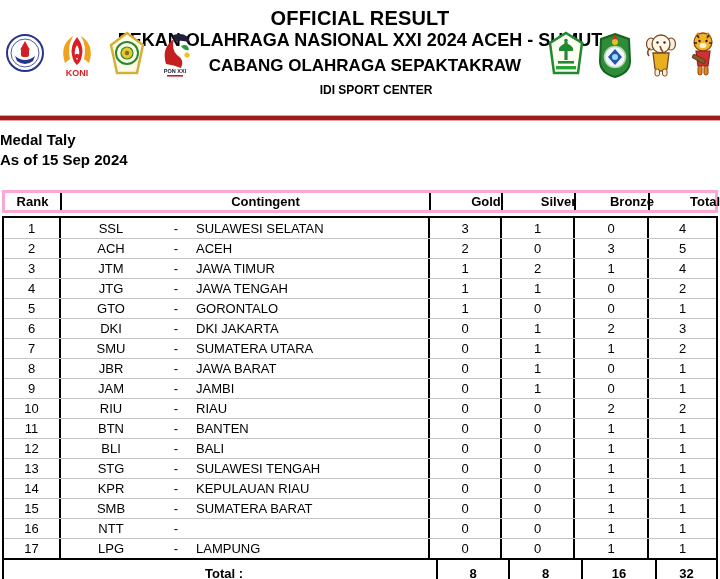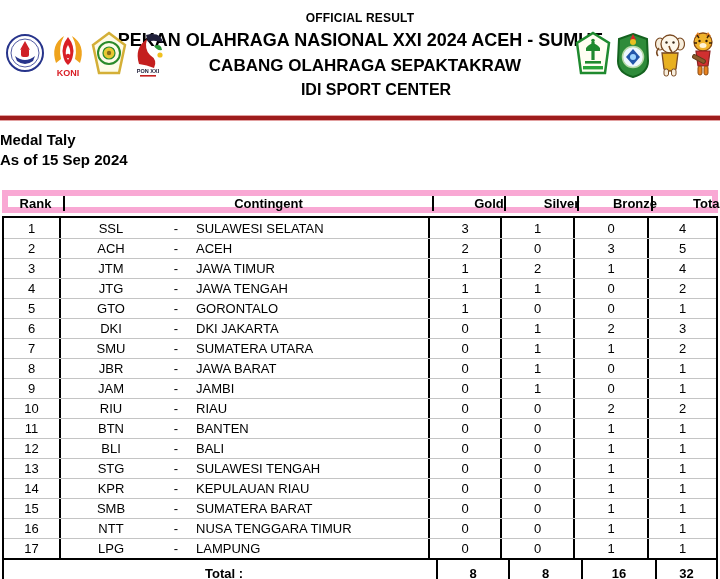--- a/index.html
+++ b/index.html
@@ -4,43 +4,43 @@
 <style>
   * { margin:0; padding:0; box-sizing:border-box; }
   body { background:#fff; }
   .page {
     position:relative; width:720px; height:579px; overflow:hidden;
     background:#fff; color:#000;
     font-family:"Liberation Sans", sans-serif;
   }
   
   .titles { padding-top:8px; text-align:center; font-weight:bold; }
-  .title-1 { font-size:12px; line-height:20px; letter-spacing:.2px; }
+  .title-1 { font-size:20px; line-height:20px; letter-spacing:.2px; }
   .title-2 { font-size:18px; line-height:25px; }
   .title-3 { font-size:17px; line-height:25px;margin-left:10px; }
-  .title-4 { font-size:16px; line-height:24px;margin-left:32px; }
-  
-  .logos { position:absolute; top:31px; display:flex; align-items:flex-start; gap:4px; }
+  .title-4 { font-size:12px; line-height:24px;margin-left:32px; }
+  
+  .logos { position:absolute; top:31px; display:flex; align-items:flex-start; gap:13px; }
   .logos-left  { left:5px; }
   .logos-right { right:3px; }
   .logos svg { display:block; }
   
   .red-rule {
     margin-top:13px; height:6px; width:100%;
     border-top:1px solid #e2a0a0; border-bottom:1px solid #e2a0a0;
     background:#9e1c1c;
   }
   
   .subtitle { margin-top:9px; text-align:left; font-weight:bold; }
   .subtitle div { font-size:15px; line-height:20px; }
   
   .medal-table { position:absolute; left:2px; right:2px; top:190px; }
   .thead {
     display:grid; grid-template-columns:55px 369px 72px 73px 74px 1fr;
-    border:6px solid #f9a8d4; height:23px; font-weight:bold; font-size:13px;
+    border:3px solid #f9a8d4; height:23px; font-weight:bold; font-size:13px;
   }
   .thead .th { display:flex; align-items:center; justify-content:center; }
   .thead .th + .th { border-left:2px solid #000;padding-left:40px; }
   .tbox { margin-top:3px; border:2px solid #000; }
   .trow {
     display:grid; grid-template-columns:55px 369px 72px 73px 74px 1fr;
     height:20px; font-size:13px;
   }
   .trow + .trow { border-top:1px solid #c4c4c4; }
   .td { display:flex; align-items:center; justify-content:center; }
@@ -339,21 +339,20 @@
             <div class="td">0</div>
             <div class="td">0</div>
             <div class="td">1</div>
             <div class="td">1</div>
           </div>
           <div class="trow">
             <div class="td">16</div>
             <div class="td cont">
               <div class="code">NTT</div>
               <div class="dash">-</div>
-              <div class="name">NUSA TENGGARA TIMUR</div>
             </div>
             <div class="td">0</div>
             <div class="td">0</div>
             <div class="td">1</div>
             <div class="td">1</div>
           </div>
           <div class="trow">
             <div class="td">17</div>
             <div class="td cont">
               <div class="code">LPG</div>

